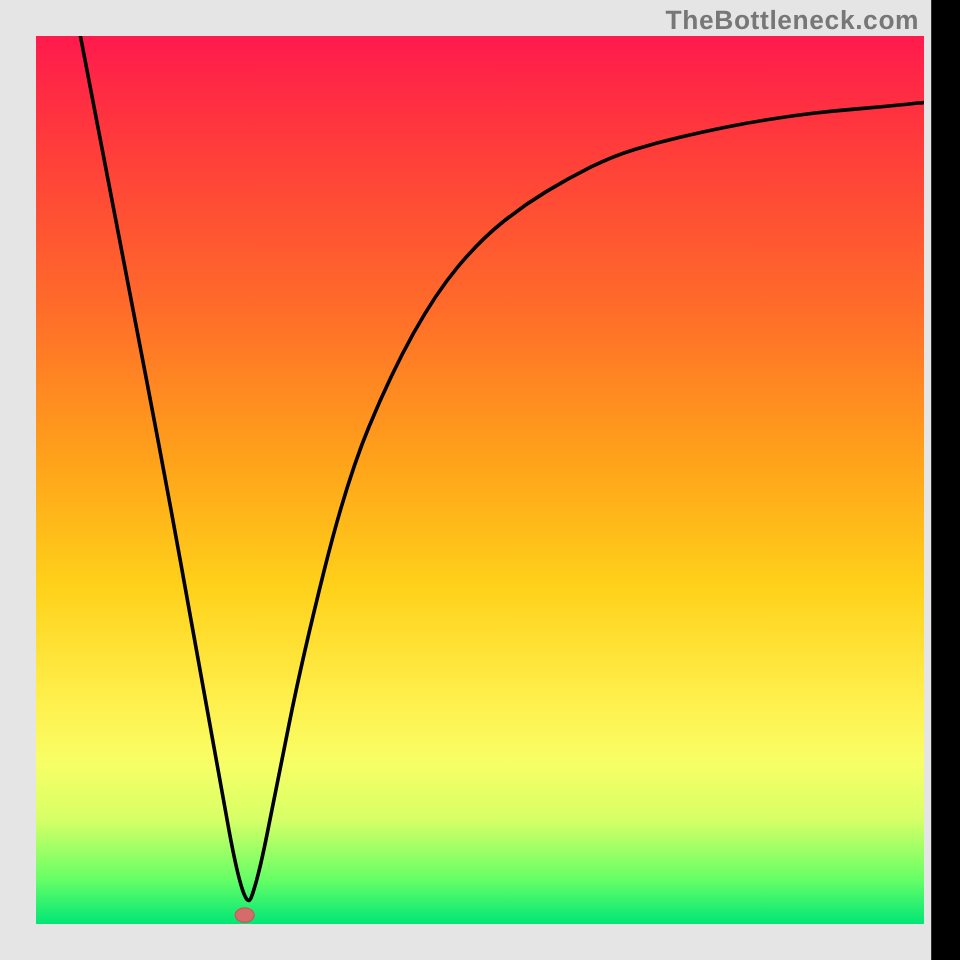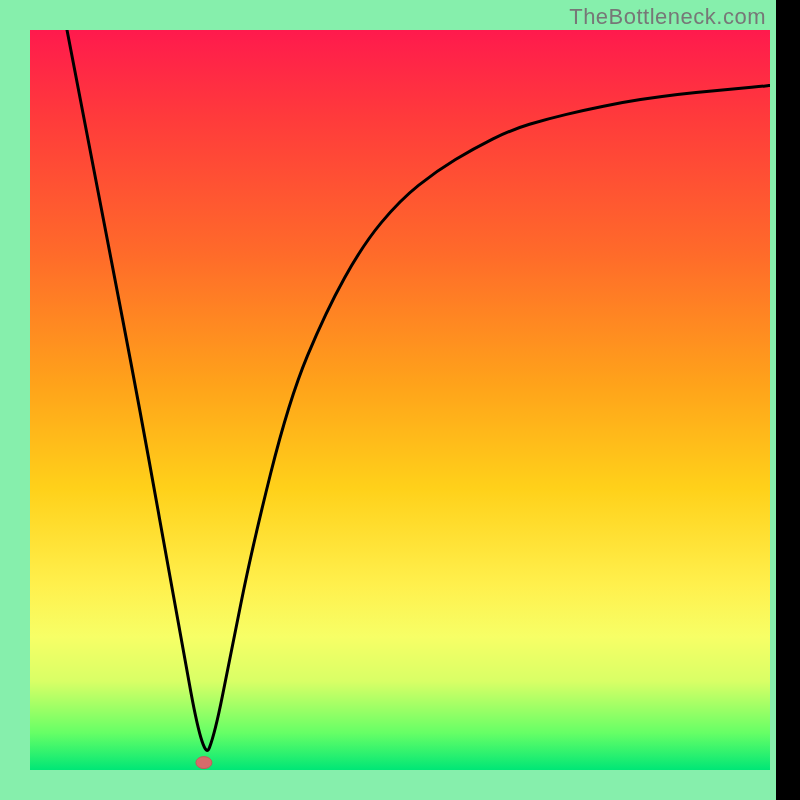--- a/index.html
+++ b/index.html
@@ -7,21 +7,22 @@
     padding: 0;
     width: 800px;
     height: 800px;
     background: #000;
     overflow: hidden;
   }
   .frame {
     position: relative;
     width: 776px;
     height: 800px;
-    background: #86efac;
+    background: #e5e5e5;
+    font-weight: bold;
   }
   .plot-area {
     position: absolute;
     left: 30px;
     top: 30px;
     width: 740px;
     height: 740px;
     background: linear-gradient(to bottom,
       #ff1a4d 0%,
       #ff3b3b 12%,

